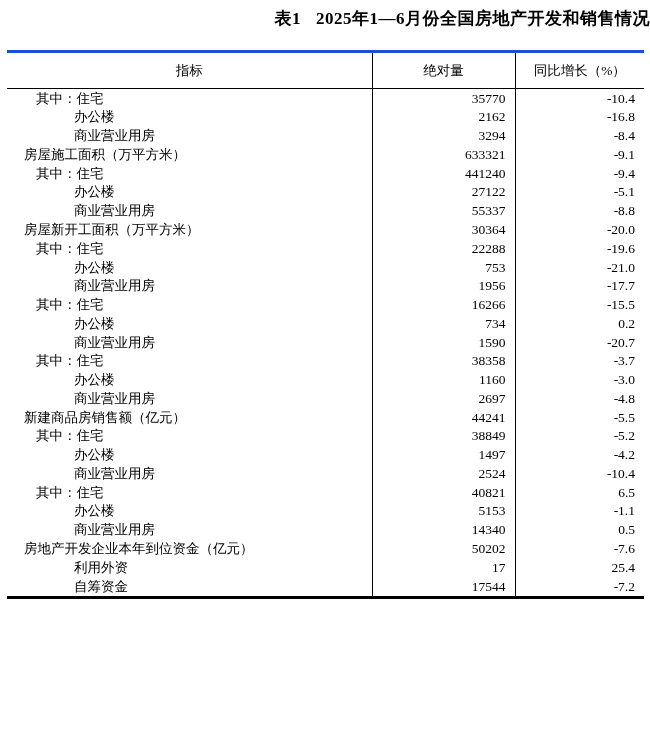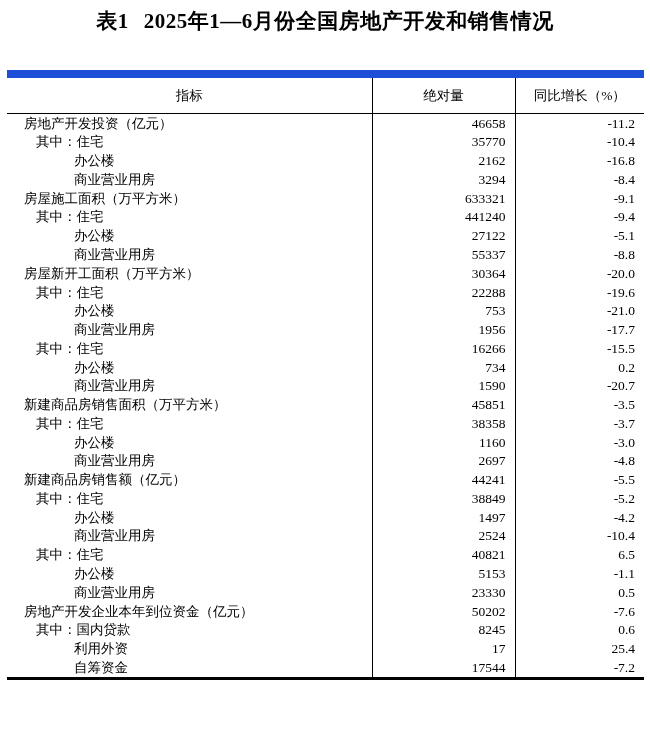--- a/index.html
+++ b/index.html
@@ -13,36 +13,36 @@
     color: #000000;
   }
   .page {
     position: relative;
     width: 650px;
     height: 751px;
     background: #ffffff;
   }
   .title {
     padding-top: 7px;
-    text-align: center;
-    font-size: 21px;
+    text-align: right;
+    font-size: 17px;
     font-weight: bold;
     letter-spacing: 0.5px;
     white-space: nowrap;
   }
   .title .title-main {
     margin-left: 15px;
   }
   table.stats-table {
     margin-left: 7px;
-    margin-top: 35px;
+    margin-top: 20px;
     width: 637px;
     border-collapse: collapse;
     table-layout: fixed;
-    border-top: 8px solid #1d4ed8;
+    border-top: 3px solid #1d4ed8;
     border-bottom: 3px solid #000000;
   }
   col.c-indicator { width: 365px; }
   col.c-absolute  { width: 143px; }
   col.c-growth    { width: 129px; }
   thead tr {
     border-bottom: 1px solid #000000;
   }
   th {
     font-weight: normal;
@@ -87,25 +87,20 @@
     </colgroup>
     <thead>
       <tr>
         <th>指标</th>
         <th class="bl">绝对量</th>
         <th class="bl">同比增长（%）</th>
       </tr>
     </thead>
     <tbody id="table-body">
         <tr>
-          <td class="ind level1">房地产开发投资（亿元）</td>
-          <td class="num bl">46658</td>
-          <td class="num bl">-11.2</td>
-        </tr>
-        <tr>
           <td class="ind level2">其中：住宅</td>
           <td class="num bl">35770</td>
           <td class="num bl">-10.4</td>
         </tr>
         <tr>
           <td class="ind level3">办公楼</td>
           <td class="num bl">2162</td>
           <td class="num bl">-16.8</td>
         </tr>
         <tr>
@@ -162,25 +157,20 @@
           <td class="ind level3">办公楼</td>
           <td class="num bl">734</td>
           <td class="num bl">0.2</td>
         </tr>
         <tr>
           <td class="ind level3">商业营业用房</td>
           <td class="num bl">1590</td>
           <td class="num bl">-20.7</td>
         </tr>
         <tr>
-          <td class="ind level1">新建商品房销售面积（万平方米）</td>
-          <td class="num bl">45851</td>
-          <td class="num bl">-3.5</td>
-        </tr>
-        <tr>
           <td class="ind level2">其中：住宅</td>
           <td class="num bl">38358</td>
           <td class="num bl">-3.7</td>
         </tr>
         <tr>
           <td class="ind level3">办公楼</td>
           <td class="num bl">1160</td>
           <td class="num bl">-3.0</td>
         </tr>
         <tr>
@@ -213,34 +203,29 @@
           <td class="num bl">40821</td>
           <td class="num bl">6.5</td>
         </tr>
         <tr>
           <td class="ind level3">办公楼</td>
           <td class="num bl">5153</td>
           <td class="num bl">-1.1</td>
         </tr>
         <tr>
           <td class="ind level3">商业营业用房</td>
-          <td class="num bl">23330</td>
+          <td class="num bl">14340</td>
           <td class="num bl">0.5</td>
         </tr>
         <tr>
           <td class="ind level1">房地产开发企业本年到位资金（亿元）</td>
           <td class="num bl">50202</td>
           <td class="num bl">-7.6</td>
         </tr>
         <tr>
-          <td class="ind level2">其中：国内贷款</td>
-          <td class="num bl">8245</td>
-          <td class="num bl">0.6</td>
-        </tr>
-        <tr>
           <td class="ind level3">利用外资</td>
           <td class="num bl">17</td>
           <td class="num bl">25.4</td>
         </tr>
         <tr>
           <td class="ind level3">自筹资金</td>
           <td class="num bl">17544</td>
           <td class="num bl">-7.2</td>
         </tr>
       </tbody>

